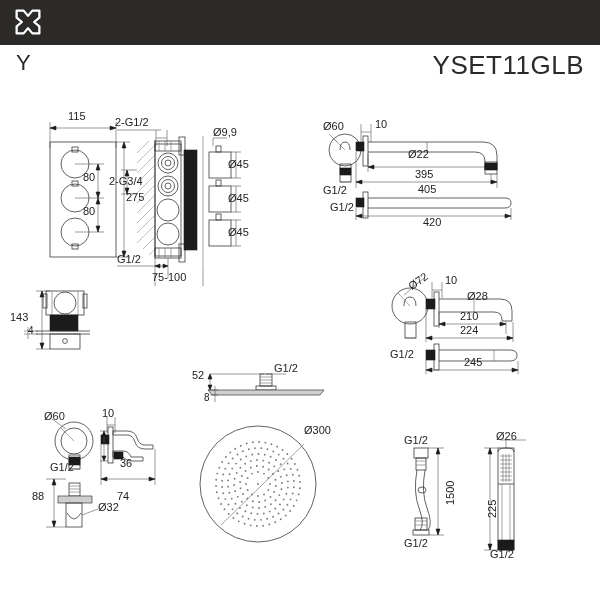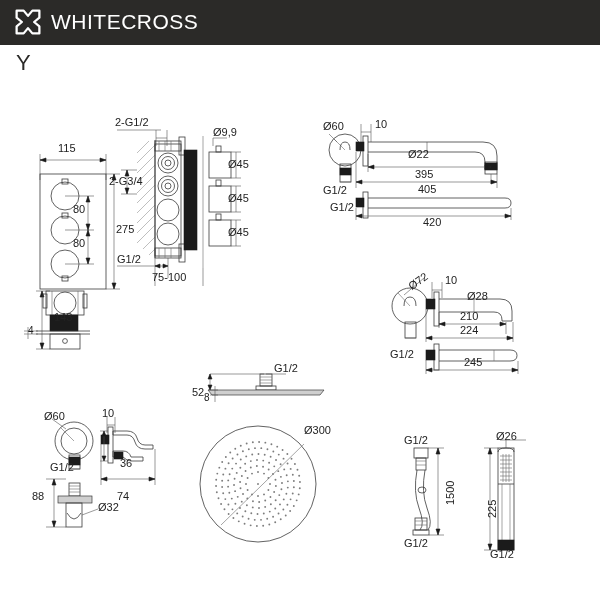--- a/index.html
+++ b/index.html
@@ -52,29 +52,29 @@
 </head>
 <body>
 
 <div id="sheet">
 
   <div class="topbar">
     <div class="brand">
       <svg class="brand-mark" viewBox="0 0 32 32">
         <path d="M3 3 L11 3 L16 9 L21 3 L29 3 L29 11 L23 16 L29 21 L29 29 L21 29 L16 23 L11 29 L3 29 L3 21 L9 16 L3 11 Z" fill="none" stroke="#ffffff" stroke-width="2.6" stroke-linejoin="round"></path>
       </svg>
-      <span class="brand-text">WHITECROSS</span>
     </div>
   </div>
 
   <div class="title-row">
     <div class="series">Y</div>
-  </div>
-
-  <div class="blk" style="left:16px;top:108px;width:120px;height:160px;margin-top:32px;">
+    <div class="model">YSET11GLB</div>
+  </div>
+
+  <div class="blk" style="left:26px;top:108px;width:120px;height:160px;">
     <svg width="120" height="160" viewBox="0 0 120 160">
 
       <line class="ln-dim" x1="24" y1="14" x2="24" y2="40"></line>
       <line class="ln-dim" x1="90" y1="14" x2="90" y2="40"></line>
       <line class="ln-dim" x1="24" y1="20" x2="90" y2="20"></line>
       <path class="fill-dark" d="M24 20 l6 -2 v4 z"></path>
       <path class="fill-dark" d="M90 20 l-6 -2 v4 z"></path>
 
       <rect class="fill-none" x="24" y="34" width="66" height="115"></rect>
 
@@ -224,21 +224,21 @@
       <line class="ln" x1="30" y1="48" x2="84" y2="48"></line>
       <line class="ln" x1="30" y1="51" x2="84" y2="51"></line>
 
       <line class="ln-dim" x1="18" y1="48" x2="32" y2="48"></line>
       <line class="ln-dim" x1="18" y1="51" x2="32" y2="51"></line>
       <line class="ln-dim" x1="22" y1="44" x2="22" y2="56"></line>
 
       <rect class="fill-none" x="44" y="51" width="30" height="15"></rect>
       <circle class="fill-none" cx="59" cy="58" r="2.4"></circle>
     </svg>
-    <span class="lbl" style="left:4px;top:28px;margin-left:44px;">143</span>
+    <span class="lbl" style="left:4px;top:28px;">143</span>
     <span class="lbl sm" style="left:22px;top:42px;">4</span>
   </div>
 
   <div class="blk" style="left:315px;top:112px;width:210px;height:110px;">
     <svg width="210" height="110" viewBox="0 0 210 110">
 
       <circle class="fill-none" cx="30" cy="38" r="16"></circle>
       <line class="ln-thin" x1="30" y1="38" x2="19" y2="27"></line>
       <path class="fill-none" d="M25 38 q0 -8 5 -8 q5 0 5 8"></path>
 
@@ -374,21 +374,21 @@
       <line class="ln-dim" x1="32" y1="28" x2="30" y2="28"></line>
       <line class="ln-dim" x1="32" y1="12" x2="32" y2="28"></line>
       <path class="fill-dark" d="M32 12 l-2 5 h4 z"></path>
       <path class="fill-dark" d="M32 28 l-2 -5 h4 z"></path>
 
       <line class="ln-dim" x1="40" y1="28" x2="32" y2="28"></line>
       <line class="ln-dim" x1="40" y1="33" x2="32" y2="33"></line>
       <line class="ln-dim" x1="37" y1="24" x2="37" y2="40"></line>
     </svg>
     <span class="lbl" style="left:96px;top:0px;">G1/2</span>
-    <span class="lbl" style="left:14px;top:24px;">52</span>
+    <span class="lbl" style="left:14px;top:7px;">52</span>
     <span class="lbl sm" style="left:26px;top:30px;">8</span>
   </div>
 
   <div class="blk" style="left:196px;top:412px;width:150px;height:140px;">
     <svg id="rainplan" width="150" height="140" viewBox="0 0 150 140">
       <circle class="fill-none" cx="62" cy="72" r="58"></circle>
       <line class="ln-thin" x1="25" y1="113" x2="108" y2="32"></line>
       <g id="nozzles">
           <circle cx="74.00" cy="72.00" r="0.95" class="dotp"></circle>
           <circle cx="72.39" cy="78.00" r="0.95" class="dotp"></circle>

